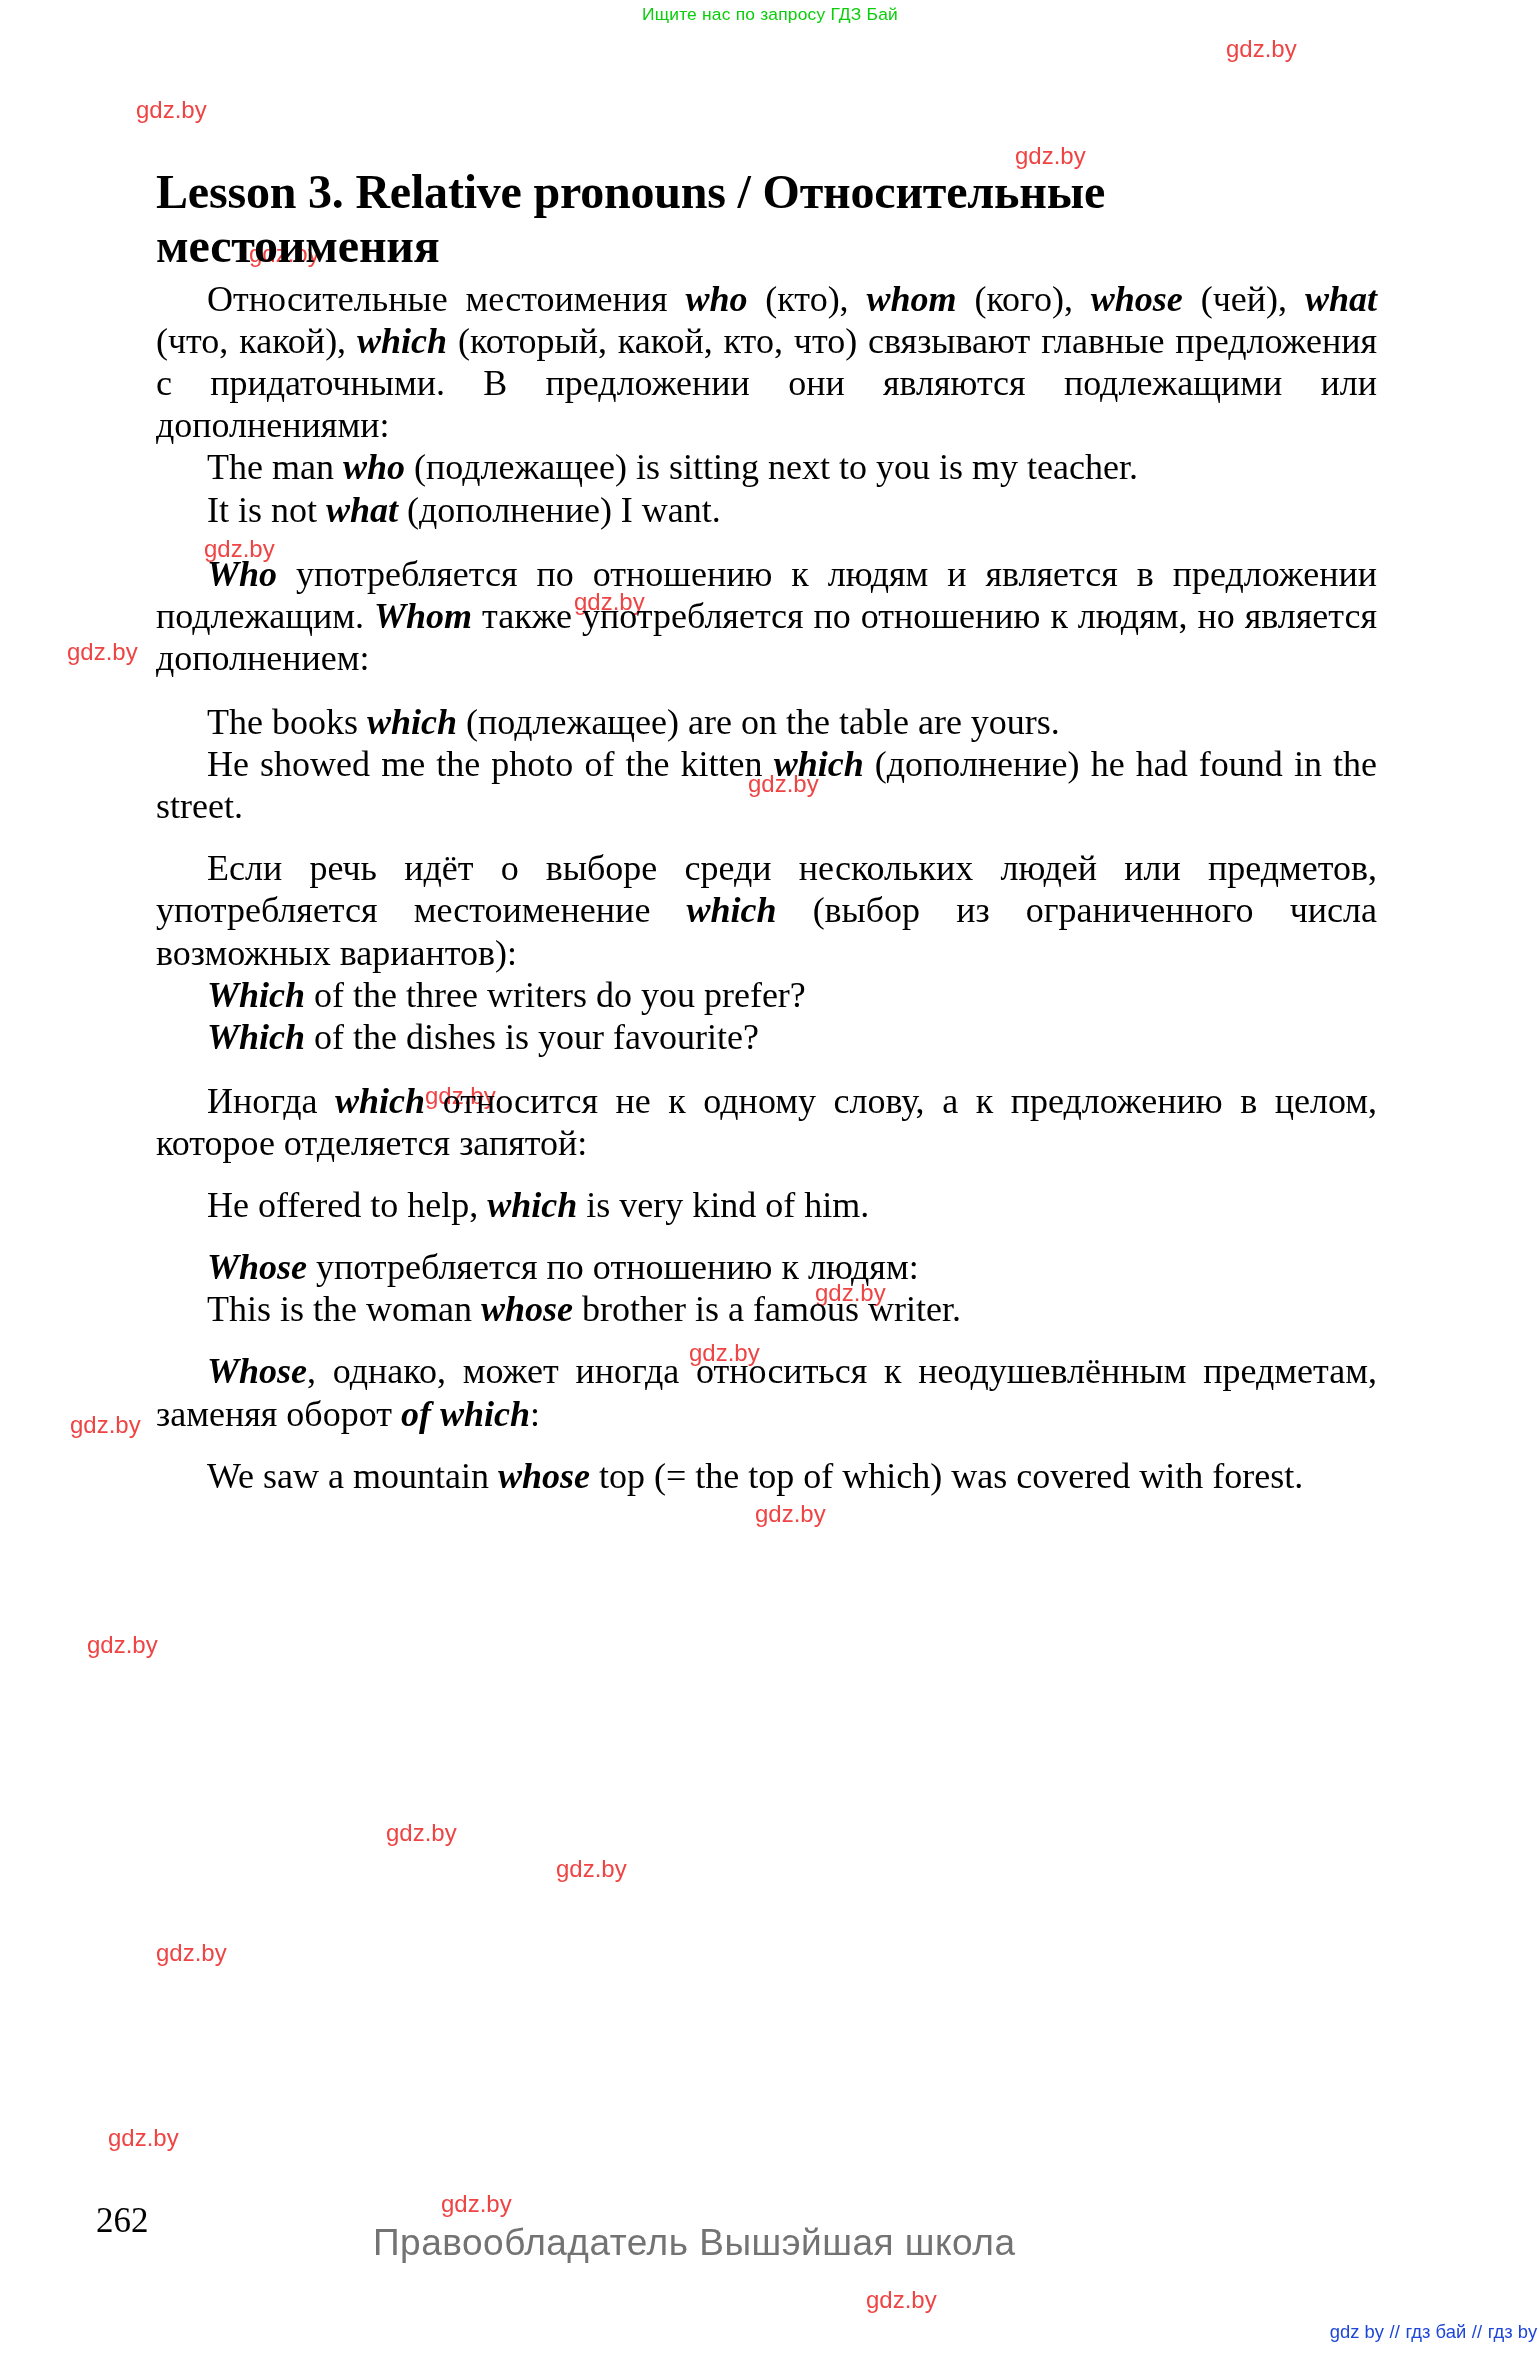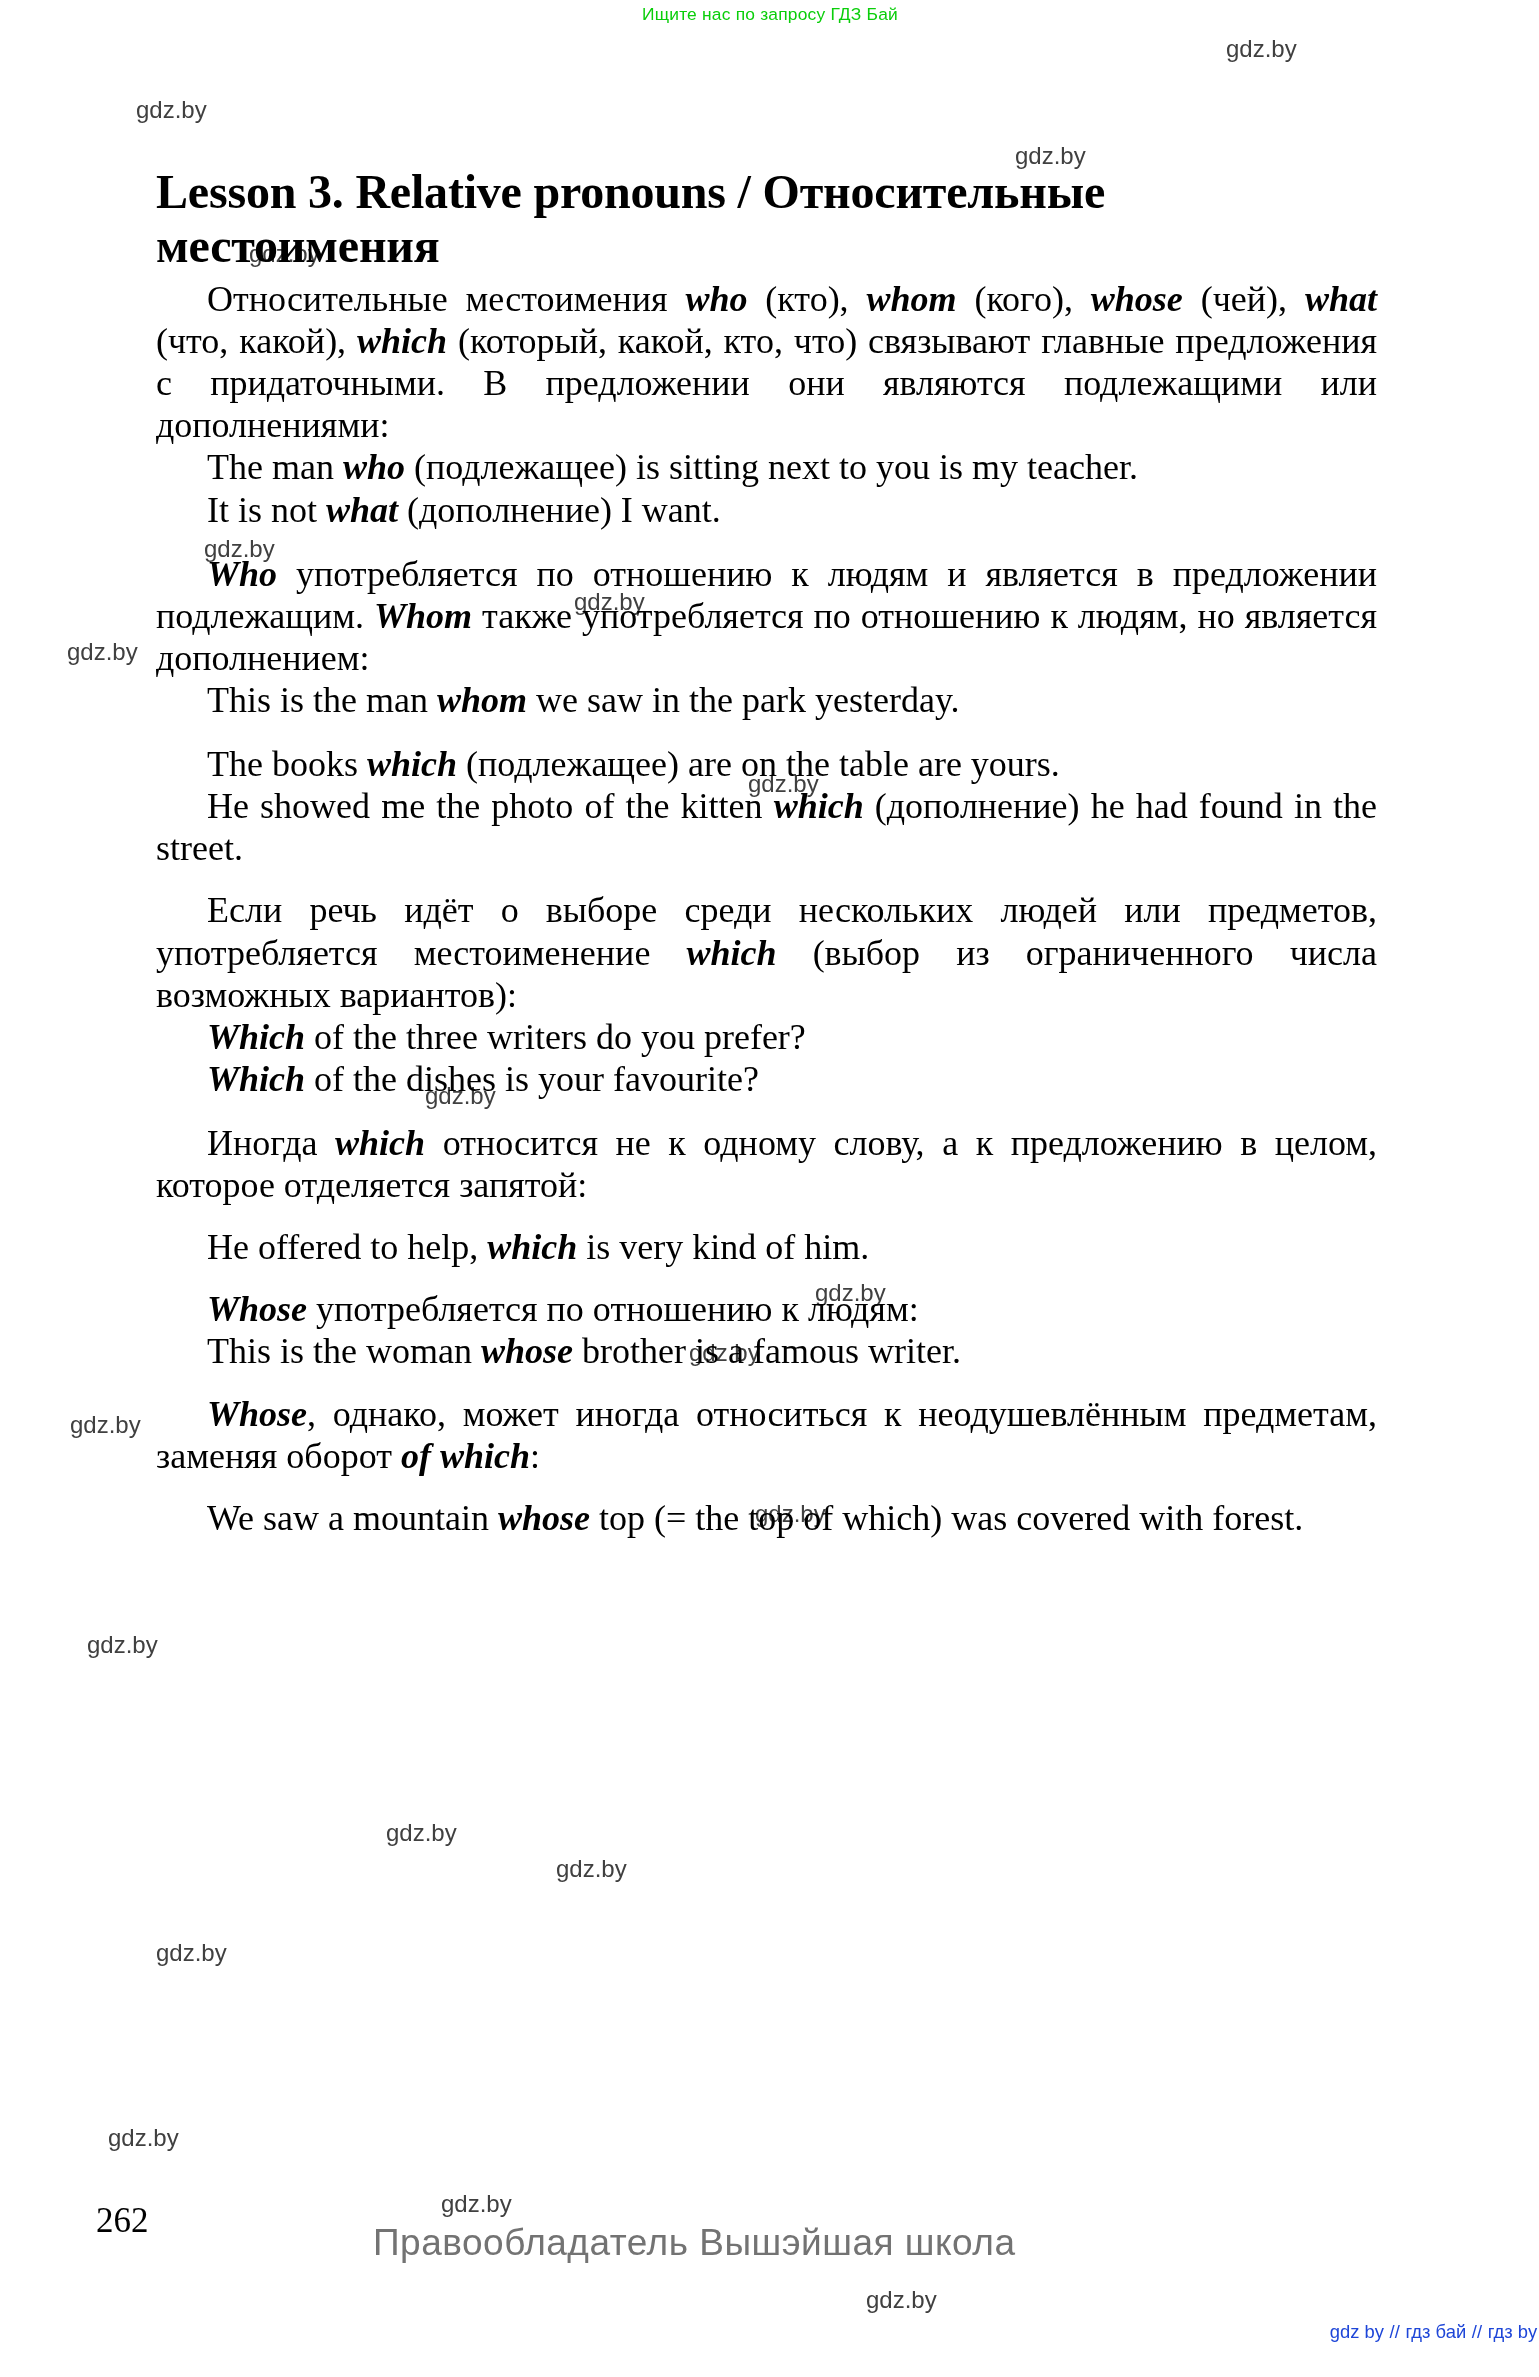--- a/index.html
+++ b/index.html
@@ -29,21 +29,21 @@
     color: #0ACE0A;
     letter-spacing: 0.2px;
     white-space: nowrap;
   }
 
   
   .wm {
     position: absolute;
     font-family: "Liberation Sans", sans-serif;
     font-size: 24px;
-    color: #404040;
+    color: #ef4444;
     white-space: nowrap;
     pointer-events: none;
   }
   .wm-pink {
     position: absolute;
     font-family: "Liberation Sans", sans-serif;
     font-size: 37px;
     color: #737373;
     white-space: nowrap;
     letter-spacing: 0.5px;
@@ -148,23 +148,20 @@
     </p>
 
     <p class="para">
       It is not <span class="it">what</span> (дополнение) I want.
     </p>
 
     <p class="para gap-small">
       <span class="it">Who</span> употребляется по отношению к людям и является в предложении подлежащим. <span class="it">Whom</span> также употребляется по отношению к людям, но является дополнением:
     </p>
 
-    <p class="para">
-      This is the man <span class="it">whom</span> we saw in the park yesterday.
-    </p>
 
 
     <p class="para gap-small">
       The books <span class="it">which</span> (подлежащее) are on the table are yours.
     </p>
 
     <p class="para">
       He showed me the photo of the kitten <span class="it">which</span> (дополнение) he had found in the street.
     </p>
 

